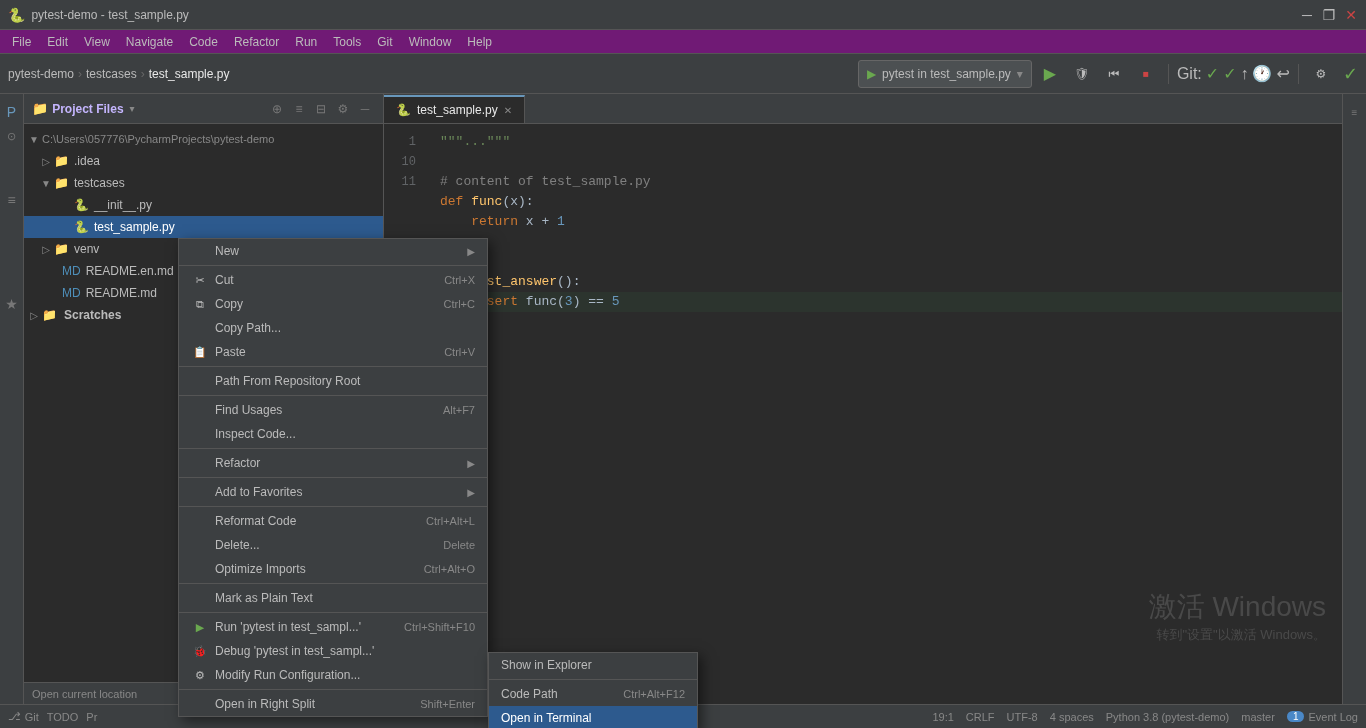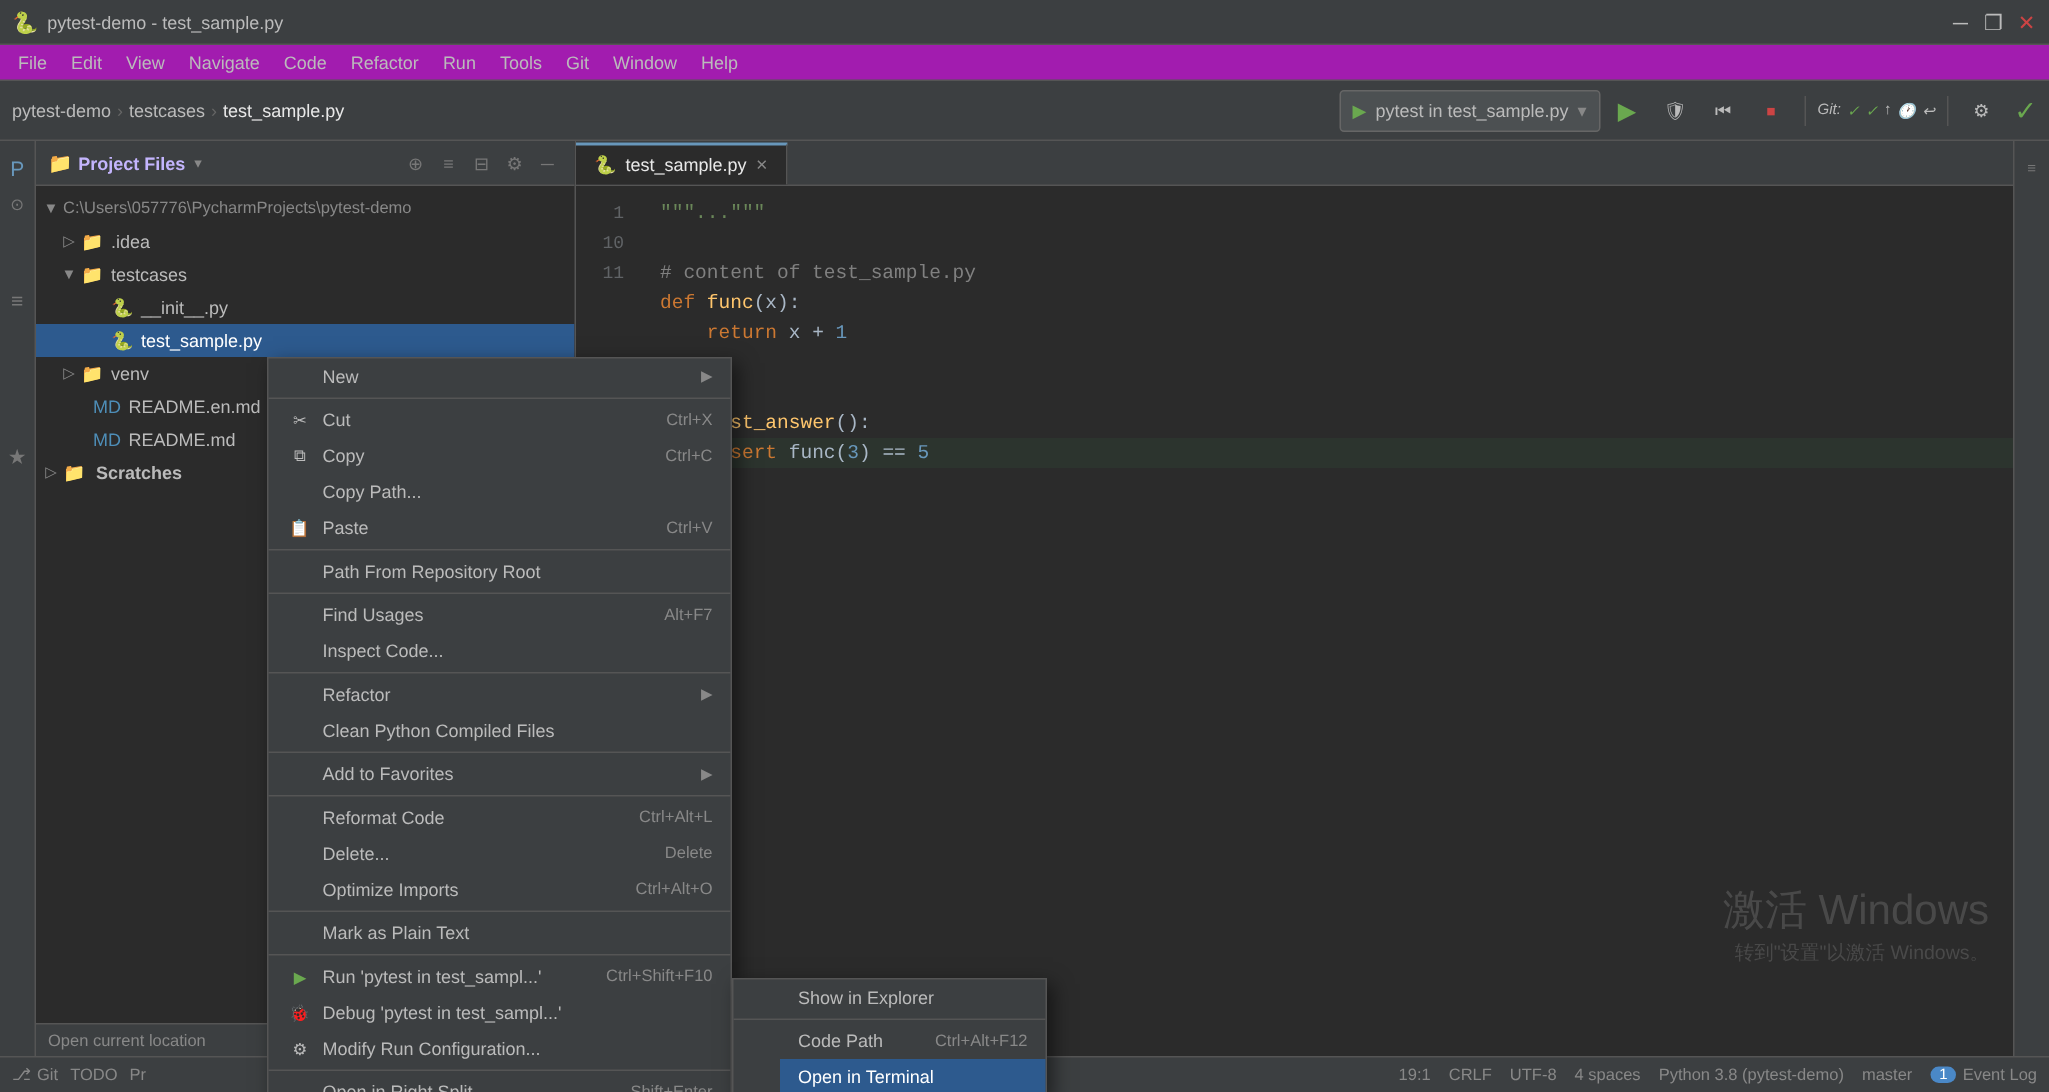--- a/index.html
+++ b/index.html
@@ -40,21 +40,21 @@
       align-items: center;
       justify-content: center;
       color: #bbb;
       cursor: pointer;
       font-size: 14px;
     }
 
     
     .menubar {
       height: 24px;
-      background: #a21caf;
+      background: #701a75;
       display: flex;
       align-items: center;
       padding: 0 4px;
       border-bottom: 1px solid #555;
     }
     .menubar-item {
       padding: 2px 8px;
       font-size: 12px;
       color: #bbb;
       cursor: pointer;
@@ -96,25 +96,24 @@
       display: flex;
       align-items: center;
       justify-content: center;
       color: #bbb;
       cursor: pointer;
       border-radius: 3px;
     }
     .toolbar-btn.run { color: #6aa84f; font-size: 16px; }
     .git-controls {
       display: flex;
-      align-items: flex-start;
+      align-items: flex-end;
       gap: 4px;
       color: #bbb;
-      font-size: 10px;
-      font-style: italic;
+      font-size: 16px;
     }
 
     
     .main {
       display: flex;
       height: calc(728px - 30px - 24px - 40px - 24px);
     }
     .sidebar-icon {
       width: 20px;
       height: 20px;
@@ -352,21 +351,20 @@
       z-index: 101;
       font-size: 12px;
       color: #bbb;
     }
     .sm-item {
       display: flex;
       align-items: center;
       height: 24px;
       padding: 0 12px;
       cursor: pointer;
-      margin-left: 31px;
     }
     .sm-item.highlighted { background: #2d5a8e; color: white; }
     .sm-item-label { flex: 1; }
     .sm-item-shortcut { color: #888; font-size: 11px; }
     .sm-separator { height: 1px; background: #555; margin: 2px 0; }
 
     .watermark {
       position: absolute;
       right: 40px;
       bottom: 60px;
@@ -602,24 +600,20 @@
     <div class="cm-item">
       <span class="cm-icon"></span>
       <span class="cm-item-label">Inspect Code...</span>
     </div>
     <div class="cm-separator"></div>
     <div class="cm-item">
       <span class="cm-icon"></span>
       <span class="cm-item-label">Refactor</span>
       <span class="cm-arrow">▶</span>
     </div>
-    <div class="cm-item">
-      <span class="cm-icon"></span>
-      <span class="cm-item-label">Clean Python Compiled Files</span>
-    </div>
     <div class="cm-separator"></div>
     <div class="cm-item">
       <span class="cm-icon"></span>
       <span class="cm-item-label">Add to Favorites</span>
       <span class="cm-arrow">▶</span>
     </div>
     <div class="cm-separator"></div>
     <div class="cm-item">
       <span class="cm-icon"></span>
       <span class="cm-item-label">Reformat Code</span>

